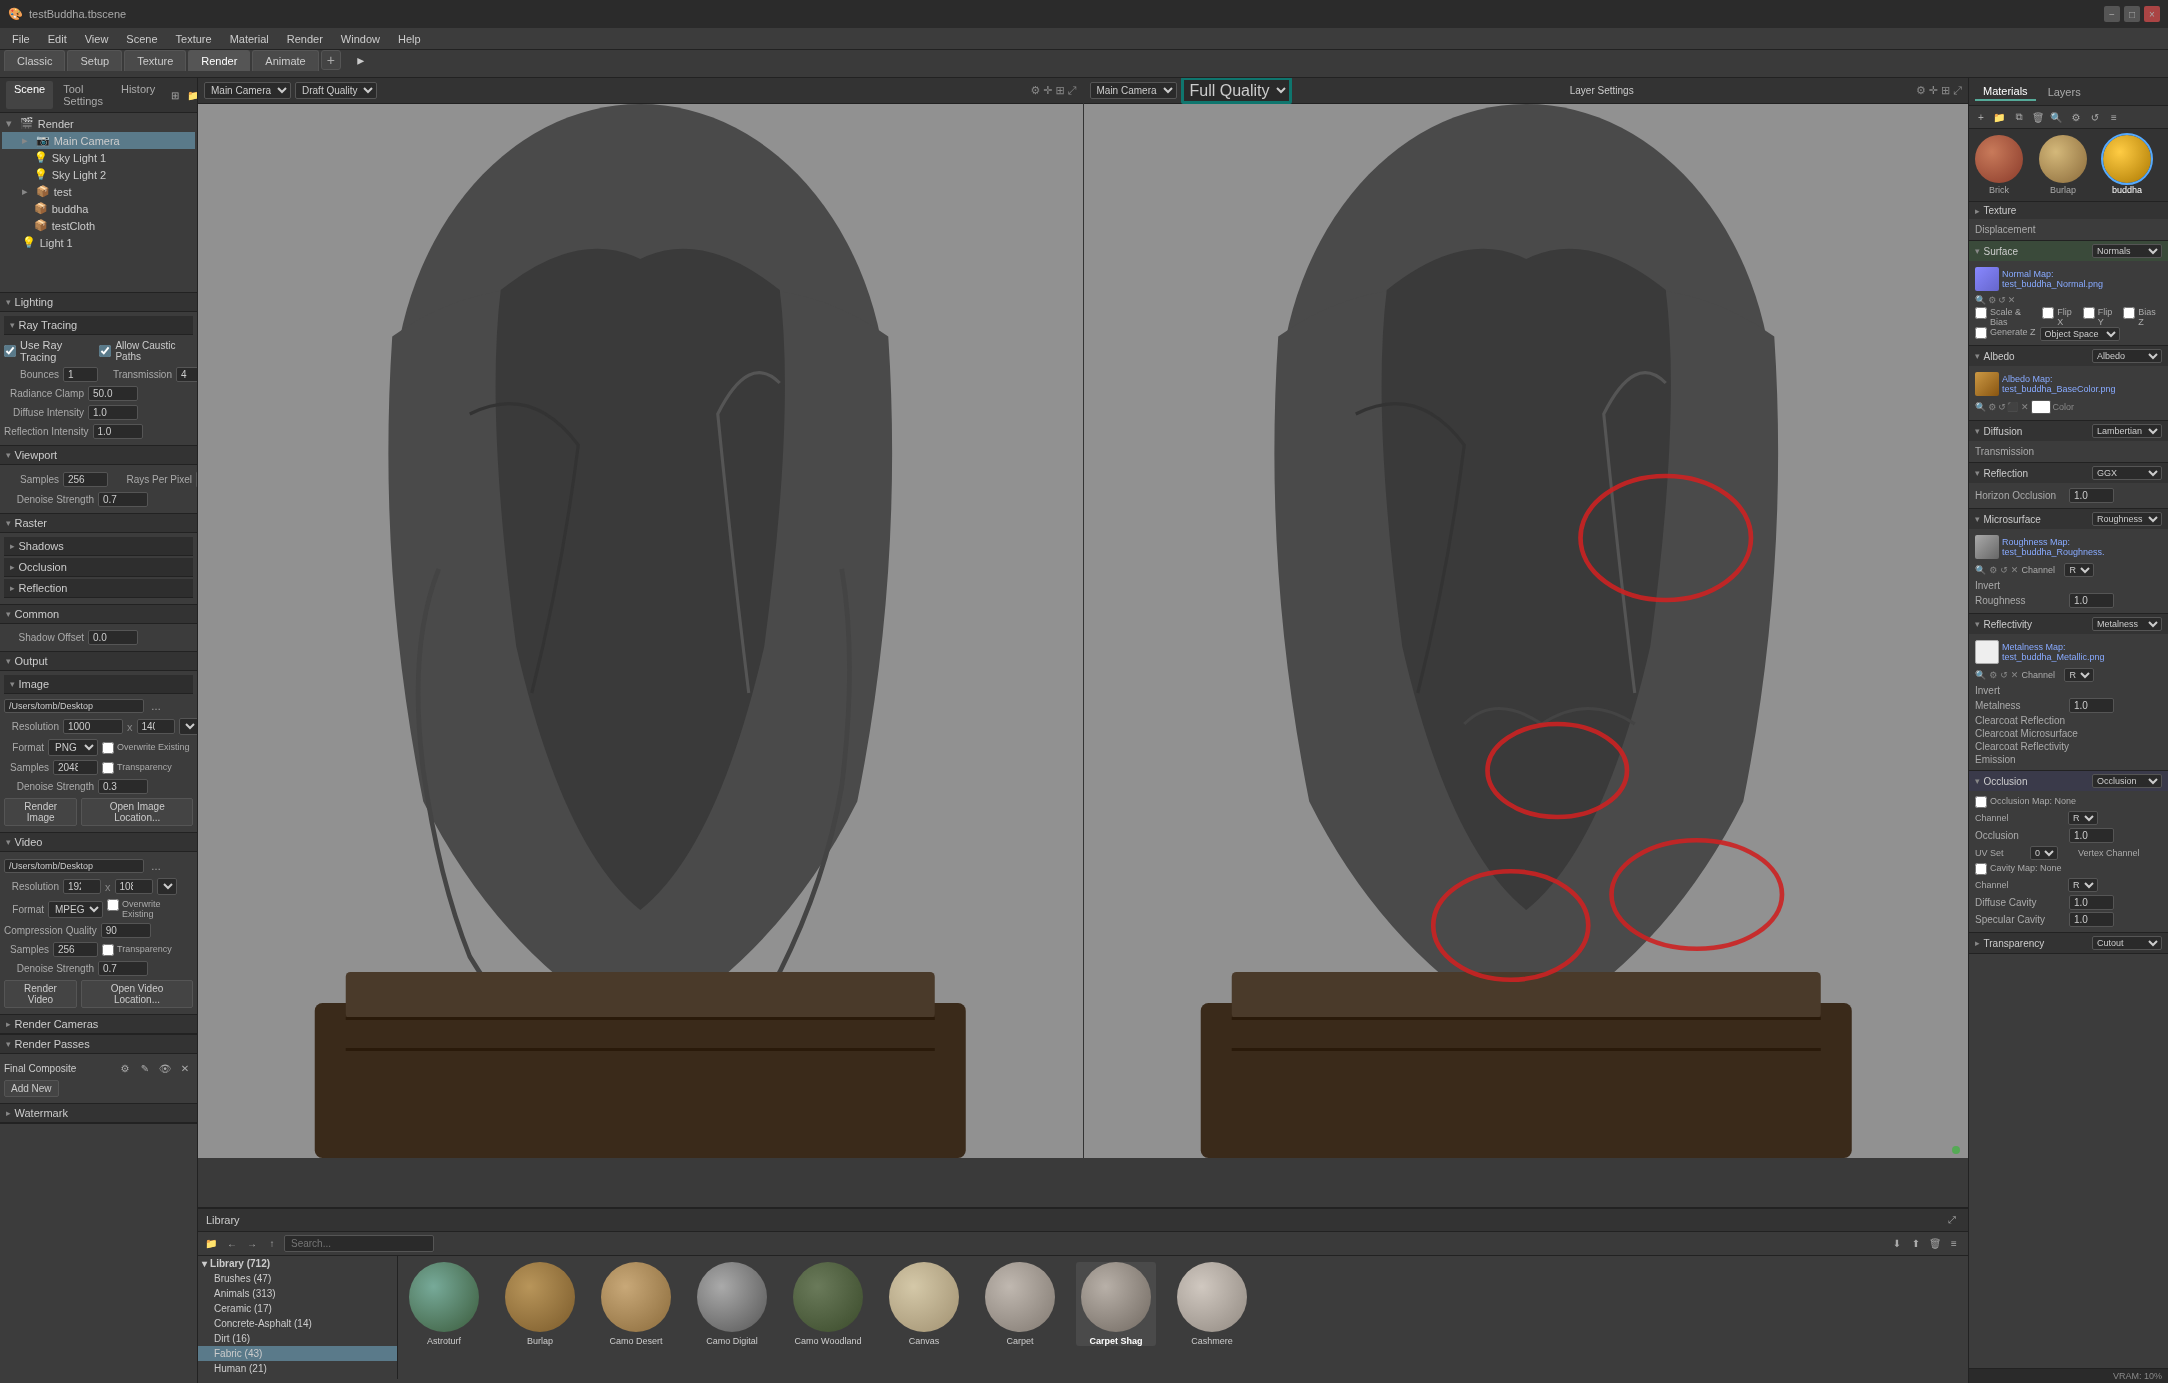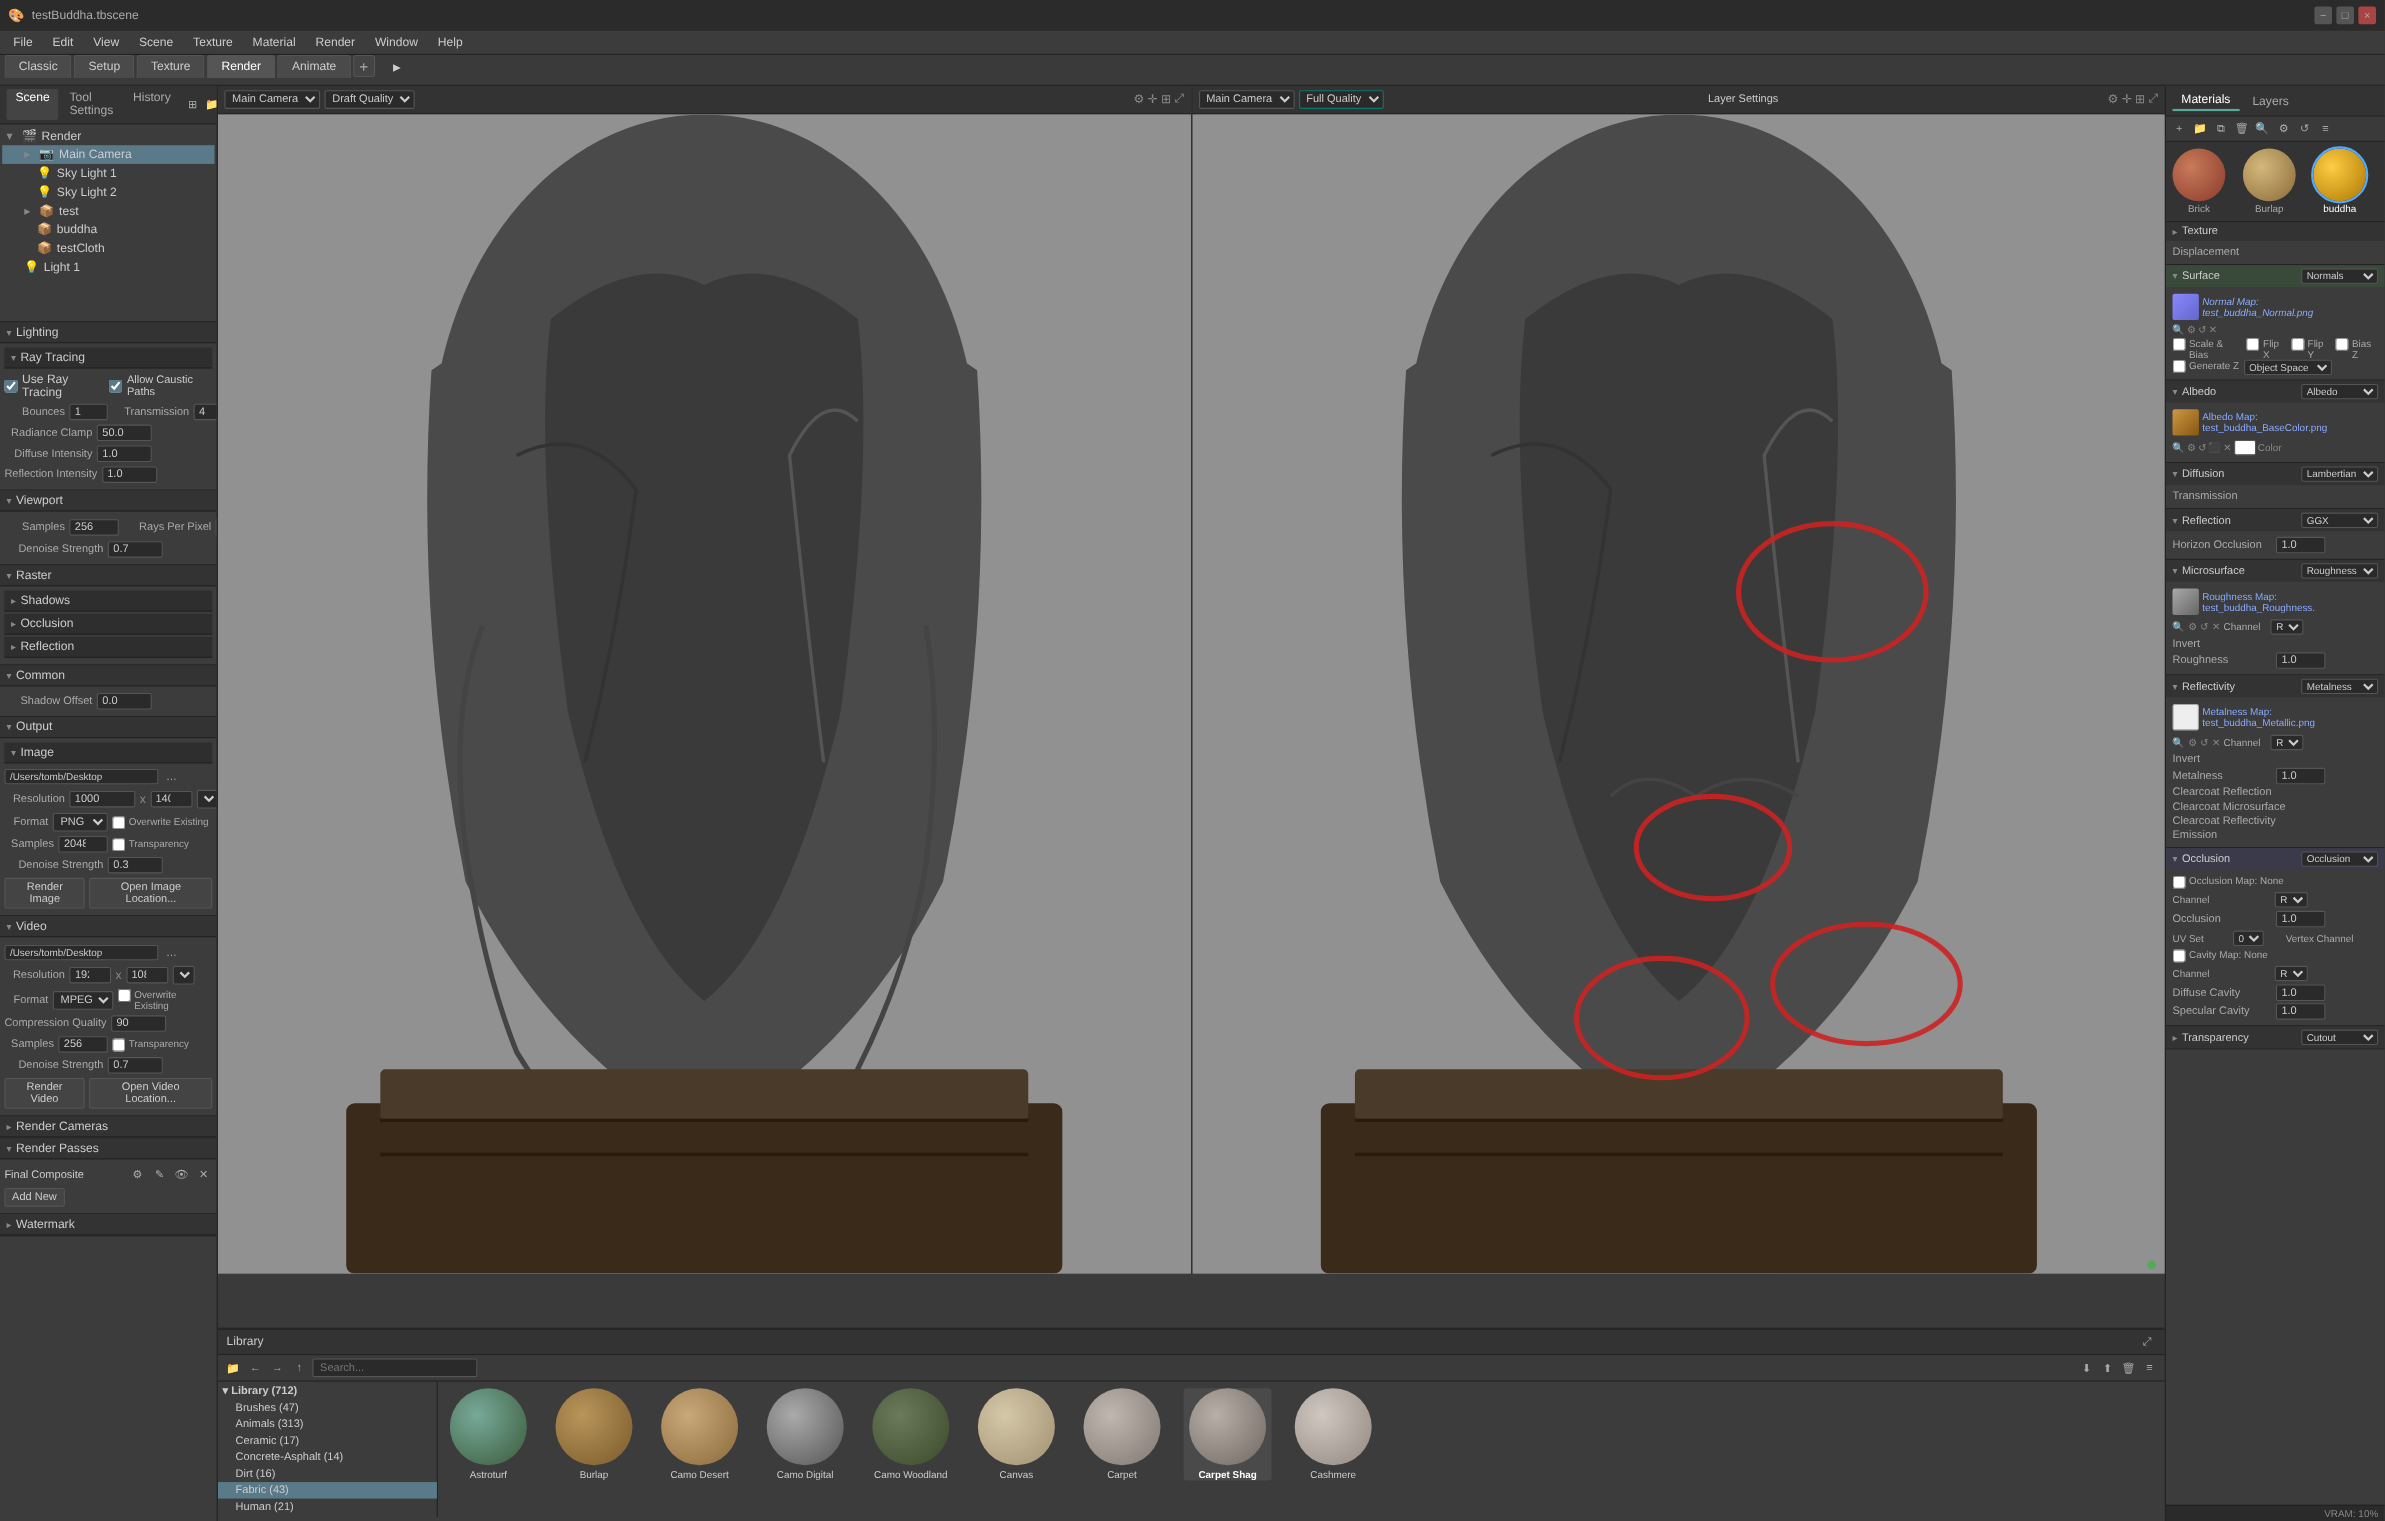--- a/index.html
+++ b/index.html
@@ -488,21 +488,21 @@
             <line x1="100" y1="610" x2="480" y2="610" stroke="#2a1a0a" stroke-width="2"></line>
           </svg>
         </div>
       </div>
 
       <div class="viewport" style="height: calc(1383px - 78px - 175px - 50px);">
         <div class="viewport-header">
           <select class="viewport-header-cam" style="background:#2a2a2a;border:1px solid #555;border-radius:2px;color:#ccc;font-size:10px;padding:1px 2px;">
             <option>Main Camera</option>
           </select>
-          <select class="viewport-header-quality" style="background:#2a2a2a;border:1px solid #0f766e;border-radius:2px;color:#ccc;font-size:10px;padding:1px 2px;">
+          <select class="viewport-header-quality" style="background:#2a2a2a;border:3px solid #0f766e;border-radius:2px;color:#ccc;font-size:16px;padding:1px 2px;">
             <option>Full Quality</option>
           </select>
           <span class="layer-settings-label" style="margin-left:auto;margin-right:4px;font-size:10px;">Layer Settings</span>
           <div class="viewport-icons">
             <span class="viewport-icon">⚙</span>
             <span class="viewport-icon">✛</span>
             <span class="viewport-icon">⊞</span>
             <span class="viewport-icon">⤢</span>
           </div>
         </div>
@@ -678,21 +678,21 @@
       <div class="right-section">
         <div class="right-section-header" style="background:#3a4a3a;">
           <span class="section-arrow">▾</span>
           <span>Surface</span>
           <select class="right-dropdown" style="margin-left:auto;"><option>Normals</option></select>
         </div>
         <div class="right-section-content">
 
           <div class="map-row">
             <div class="map-thumb" style="background:linear-gradient(135deg,#8888ff,#6666cc);"></div>
-            <div style="flex:1;overflow:hidden;font-style:italic;">
+            <div style="flex:1;overflow:hidden;">
               <div class="map-name">Normal Map:</div>
               <div class="map-name">test_buddha_Normal.png</div>
             </div>
           </div>
           <div class="map-icons" style="padding:2px 0;">
             <span class="map-icon">🔍</span>
             <span class="map-icon">⚙</span>
             <span class="map-icon">↺</span>
             <span class="map-icon">✕</span>
           </div>

